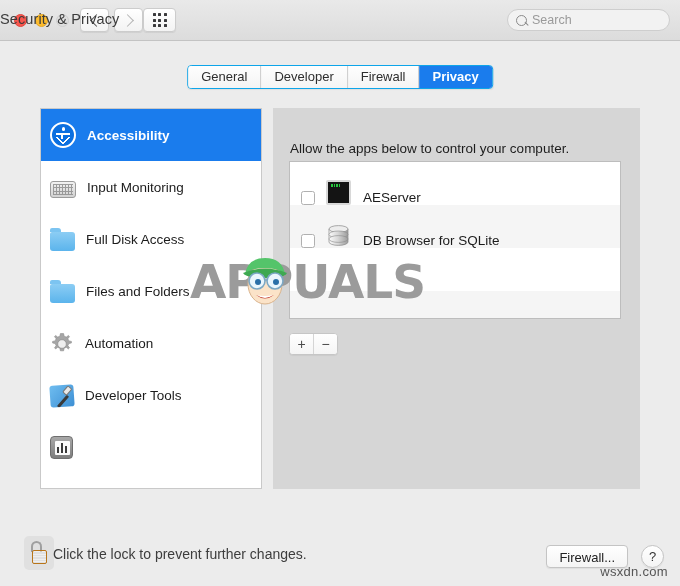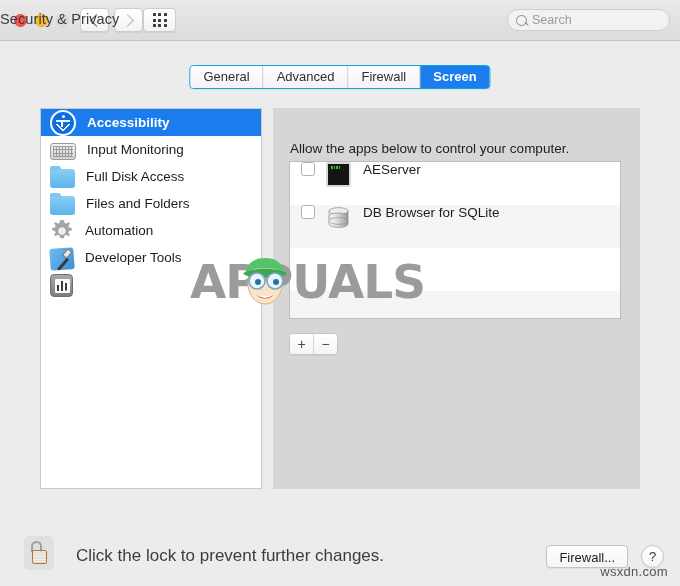--- a/index.html
+++ b/index.html
@@ -172,21 +172,21 @@
   #sidebar {
     position: absolute;
     left: 20px; top: 12px;
     width: 222px; height: 381px;
     background: #ffffff;
     border: 1px solid #c9c9c9;
     box-sizing: border-box;
     overflow: hidden;
   }
   .side-row {
-    height: 27px;
+    height: 52px;
     display: flex;
     align-items: center;
     padding-left: 9px;
     box-sizing: border-box;
     font-size: 13.5px;
     color: #1c1c1c;
   }
   .side-row.selected {
     background: #1a7ced;
     color: #ffffff;
@@ -405,21 +405,21 @@
     left: 16px; top: 53px;
     width: 332px; height: 158px;
     background: #ffffff;
     border: 1px solid #bdbdbd;
     box-sizing: border-box;
     overflow: hidden;
   }
   .app-row {
     height: 43px;
     display: flex;
-    align-items: flex-start;
+    align-items: flex-end;
     padding-left: 11px;
     box-sizing: border-box;
     font-size: 13.5px;
     color: #1c1c1c;
   }
   .app-row.alt { background: #f5f5f5; }
   .app-filler { height: 43px; }
   .app-filler.alt { background: #f5f5f5; }
 
   .chk {
@@ -504,22 +504,22 @@
     left: 2px; top: 9px;
     width: 15px; height: 14px;
     background: linear-gradient(to bottom, #f0a73d, #d4851f);
     border: 1px solid #b8751a;
     border-radius: 2px;
     box-sizing: border-box;
     background-image: repeating-linear-gradient(to bottom, rgba(255,255,255,.45) 0 1px, transparent 1px 2.6px);
   }
   #lock-text {
     position: absolute;
-    left: 76px; top: 30px;
-    font-size: 17px;
+    left: 53px; top: 30px;
+    font-size: 14px;
     color: #3d3d3d;
   }
   #advanced-btn {
     position: absolute;
     right: 52px; top: 29px;
     padding: 0 12px;
     height: 23px;
     line-height: 23px;
     font-size: 13px;
     color: #222;
@@ -609,23 +609,23 @@
 
     <div id="searchbox">
       <span class="mag"></span>
       <input id="search-input" type="text" placeholder="Search" style="">
     </div>
   </div>
 
   <div id="tabbar">
     <div class="tabs">
       <div class="tab">General</div>
-      <div class="tab">Advanced</div>
+      <div class="tab">Developer</div>
       <div class="tab">Firewall</div>
-      <div class="tab active">Screen</div>
+      <div class="tab active">Privacy</div>
     </div>
   </div>
 
   <div id="body-panel">
 
     <div id="sidebar">
 
       <div class="side-row selected">
         <span class="side-icon ic-accessibility"></span>
         <span>Accessibility</span>

